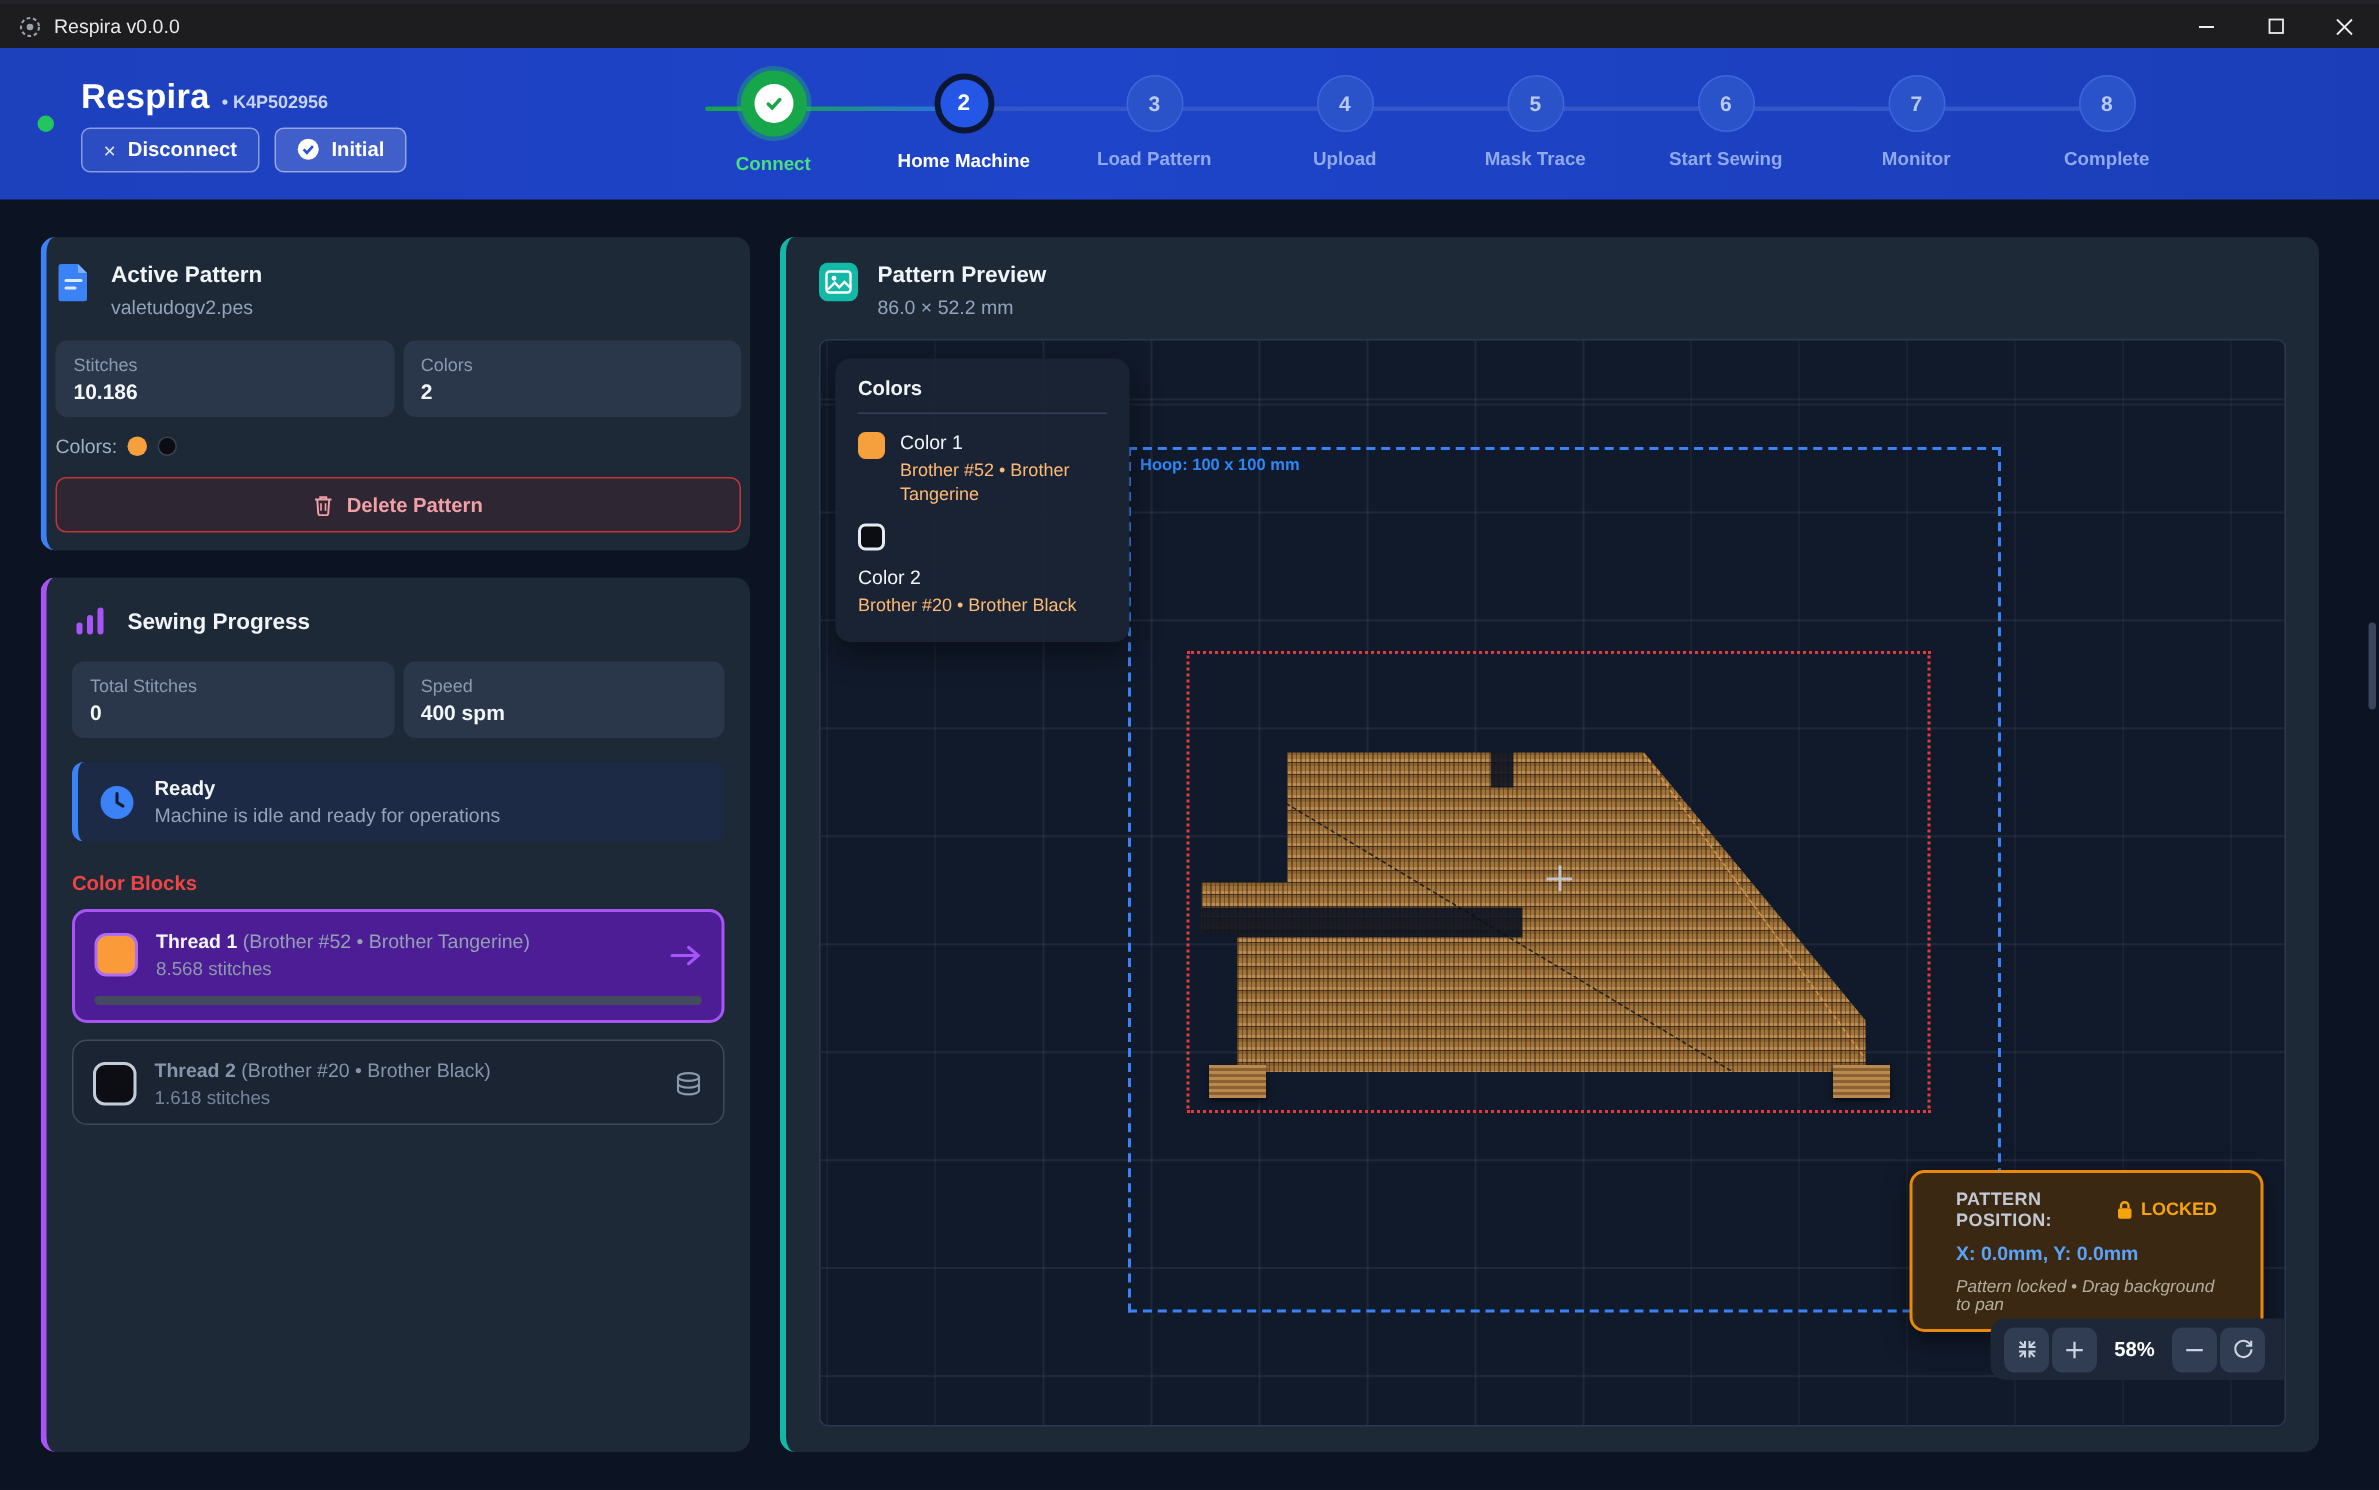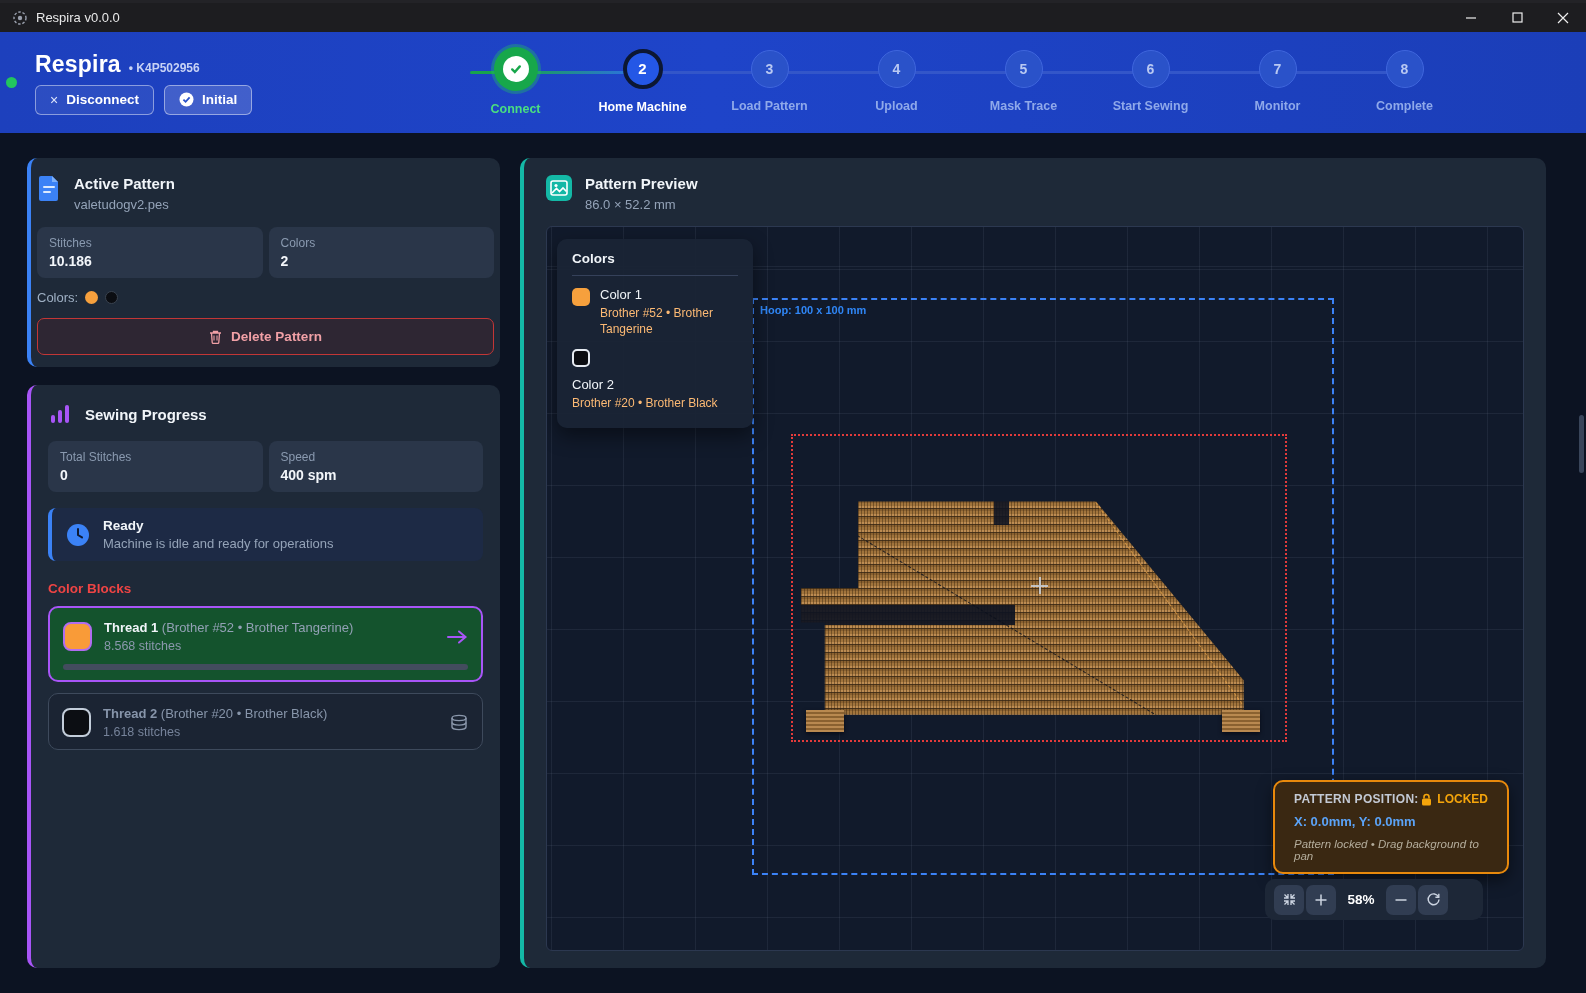--- a/index.html
+++ b/index.html
@@ -9,21 +9,21 @@
   
   .titlebar { height:32px; background:#1d1d20; display:flex; align-items:center;
     color:#e9e9e9; font-size:13px; border-top:3px solid #232327; }
   .titlebar .appicon { width:16px; height:16px; margin:0 8px 0 12px; color:#9aa0ad; }
   .win-btns { margin-left:auto; display:flex; height:100%; }
   .win-btn { width:46px; height:100%; display:flex; align-items:center; justify-content:center;
     color:#eee; font-size:13px; }
 
   
   .header { height:101px; background:linear-gradient(90deg,#1d40bd 0%,#1e44c9 45%,#1b3eb8 100%);
-    display:flex; align-items:center; padding-left:6px; }
+    display:flex; align-items:center; padding-left:25px; }
   .conn-dot { width:11px; height:11px; border-radius:50%; background:#22c55e; margin-right:18px; }
   .brand-block { display:flex; flex-direction:column; gap:7px; }
   .brand-row { display:flex; align-items:baseline; gap:8px; }
   .brand-name { color:#fff; font-size:23px; font-weight:bold; letter-spacing:.2px; }
   .brand-serial { color:#c7d2f5; font-size:12px; font-weight:bold; }
   .hdr-btn-row { display:flex; gap:10px; }
   .hdr-btn { display:flex; align-items:center; gap:8px; height:30px; padding:0 14px;
     border:1px solid rgba(255,255,255,.45); border-radius:6px; color:#fff; font-size:13.5px;
     font-weight:bold; background:rgba(255,255,255,.07); }
   .hdr-btn.initial { background:rgba(255,255,255,.16); }
@@ -79,21 +79,21 @@
 
   
   .sew-card { flex:1; padding:17px 17px; display:flex; flex-direction:column; }
   .status-banner { margin-top:16px; background:#1d2a45; border-left:4px solid #3b82f6;
     border-radius:8px; padding:10px 14px; display:flex; gap:13px; align-items:center; }
   .clock-ic { width:24px; height:24px; flex:0 0 auto; }
   .status-title { color:#f1f5f9; font-size:13.5px; font-weight:bold; }
   .status-msg { color:#94a3b8; font-size:13px; margin-top:3px; }
   .cb-heading { color:#ef4444; font-size:13.5px; font-weight:bold; margin:20px 0 10px; }
   .thread-card { border-radius:10px; padding:12px 13px 10px; margin-bottom:11px; position:relative; }
-  .thread-card.active { background:#14532d; border:2px solid #a855f7; }
+  .thread-card.active { background:#4c1d95; border:2px solid #a855f7; }
   .thread-card.idle   { background:#1b2433; border:1px solid #3e4a5c; }
   .thread-top { display:flex; align-items:center; gap:12px; }
   .swatch { width:29px; height:29px; border-radius:8px; flex:0 0 auto; }
   .swatch.t1 { background:#f99b38; border:2px solid #b16cf0; }
   .swatch.t2 { background:#0c0e13; border:2px solid #c3cdda; }
   .thread-name { font-size:13px; color:#f1f5f9; }
   .thread-name b { font-weight:bold; }
   .thread-name .det { color:#93a1b5; font-weight:normal; }
   .thread-card.idle .thread-name, .thread-card.idle .thread-name .det { color:#8795aa; }
   .thread-stitches { color:#8b98ad; font-size:12.5px; margin-top:4px; }
@@ -152,30 +152,30 @@
   .legend hr { border:none; border-top:1px solid #35415a; margin:9px 0 11px; }
   .legend-item { display:flex; gap:10px; margin-bottom:11px; }
   .legend-swatch { width:18px; height:18px; border-radius:5px; flex:0 0 auto; margin-top:1px; }
   .legend-swatch.c1 { background:#f6a03d; }
   .legend-swatch.c2 { background:#0b0d12; border:2px solid #e6ebf2; }
   .legend-name { color:#f1f5f9; font-size:13px; font-weight:normal; }
   .legend-desc { color:#fdba74; font-size:12px; margin-top:4px; line-height:1.3; }
 
   
   .pos-box { position:absolute; left:726px; top:553px; width:236px; background:#3a2812;
-    border:2px solid #e8890c; border-radius:10px; padding:10px 19px;
+    border:2px solid #e8890c; border-radius:10px; padding:10px 29px;
     box-shadow:0 6px 16px rgba(0,0,0,.5); }
   .pos-row1 { display:flex; align-items:center; justify-content:space-between; }
   .pos-label { color:#c3c9d4; font-size:12px; font-weight:bold; letter-spacing:.3px; }
   .pos-locked { display:flex; align-items:center; gap:5px; color:#f5a50b; font-size:12px; font-weight:bold; }
   .pos-coords { color:#5ba3f7; font-size:13px; font-weight:bold; margin-top:8px; }
   .pos-hint { color:#b4ad9c; font-size:11.5px; font-style:italic; margin-top:9px; }
 
   
-  .zoombar { position:absolute; left:718px; top:652px; width:218px; height:41px;
+  .zoombar { position:absolute; left:780px; top:652px; width:218px; height:41px;
     background:#1d2737; border-radius:10px; display:flex; align-items:center; gap:2px; padding:0 9px; }
   .zbtn { width:30px; height:30px; border-radius:7px; background:#313d52; color:#ccd4e1;
     display:flex; align-items:center; justify-content:center; font-size:17px; }
   .zlevel { width:46px; text-align:center; color:#fff; font-size:13.5px; font-weight:bold; }
 
   .scroll-thumb { position:absolute; right:2px; top:415px; width:5px; height:58px;
     border-radius:3px; background:#39455a; }
 
   svg { display:block; }
 </style>

